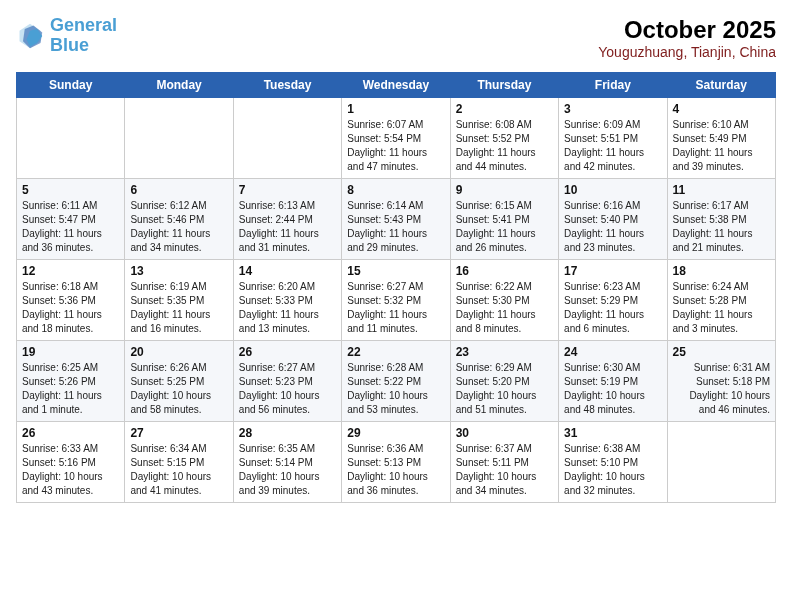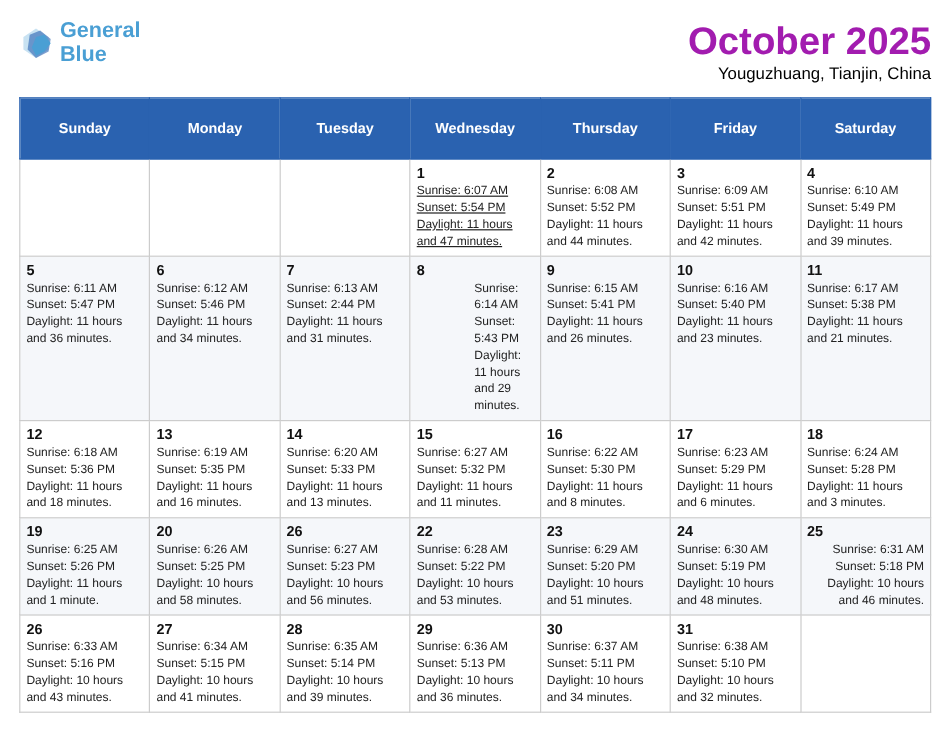--- a/index.html
+++ b/index.html
@@ -32,39 +32,39 @@
       margin-top: 13px;
     }
     .logo-icon {
       width: 28px;
       height: 28px;
     }
     .title-block {
       text-align: right;
     }
     .month-title {
-      font-size: 32px;
+      font-size: 24px;
       font-weight: bold;
-      color: #a21caf;
+      color: #000000;
     }
     .location {
       font-size: 14px;
-      color: #000000;
+      color: #7f1d1d;
     }
     .calendar {
       width: 100%;
       border-collapse: collapse;
       border: 1px solid #ccc;
     }
     .calendar th {
       background: #2a62b0;
       color: #fff;
       font-size: 12px;
       font-weight: bold;
-      padding: 18px 4px;
+      padding: 5px 4px;
       border: 1px solid #2a62b0;
       text-align: center;
     }
     .calendar td {
       vertical-align: top;
       border: 1px solid #ccc;
       padding: 4px 5px;
       font-size: 10px;
       color: #222;
       width: calc(100% / 7);
@@ -125,21 +125,21 @@
         <th>Saturday</th>
       </tr>
   </thead>
   <tbody id="calendar-body">
   <tr>
         <td class="empty"></td>
         <td class="empty"></td>
         <td class="empty"></td>
         <td>
           <span class="day-number">1</span>
-          <div class="day-info" style="white-space: pre-line; text-decoration: underline;">Sunrise: 6:07 AM
+          <div class="day-info" style="white-space: pre-line;">Sunrise: 6:07 AM
 Sunset: 5:54 PM
 Daylight: 11 hours
 and 47 minutes.</div>
         </td>
         <td>
           <span class="day-number">2</span>
           <div class="day-info" style="white-space: pre-line;">Sunrise: 6:08 AM
 Sunset: 5:52 PM
 Daylight: 11 hours
 and 44 minutes.</div>
@@ -176,21 +176,21 @@
         </td>
         <td>
           <span class="day-number">7</span>
           <div class="day-info" style="white-space: pre-line;">Sunrise: 6:13 AM
 Sunset: 2:44 PM
 Daylight: 11 hours
 and 31 minutes.</div>
         </td>
         <td>
           <span class="day-number">8</span>
-          <div class="day-info" style="white-space: pre-line; margin-left: 48px;">Sunrise: 6:14 AM
+          <div class="day-info" style="white-space: pre-line;">Sunrise: 6:14 AM
 Sunset: 5:43 PM
 Daylight: 11 hours
 and 29 minutes.</div>
         </td>
         <td>
           <span class="day-number">9</span>
           <div class="day-info" style="white-space: pre-line;">Sunrise: 6:15 AM
 Sunset: 5:41 PM
 Daylight: 11 hours
 and 26 minutes.</div>

